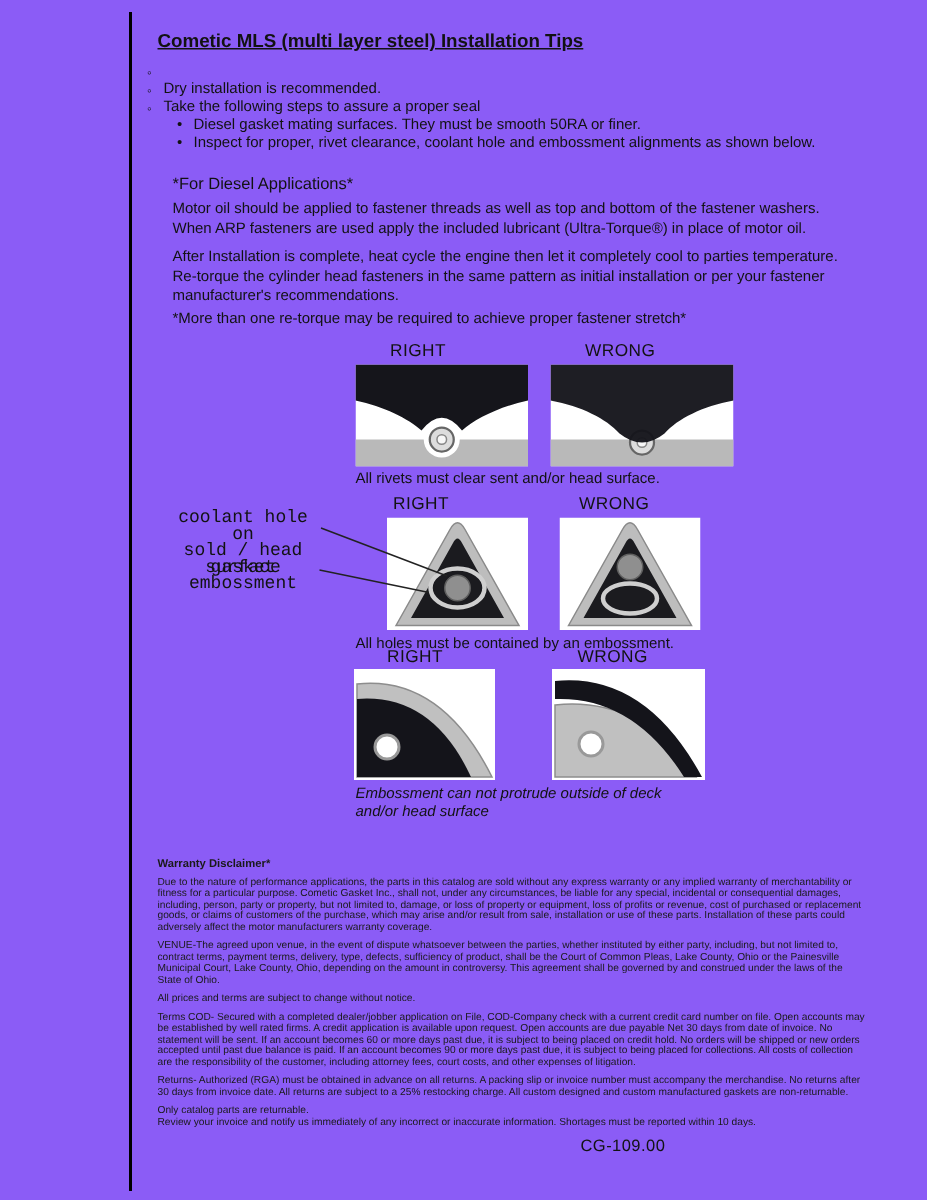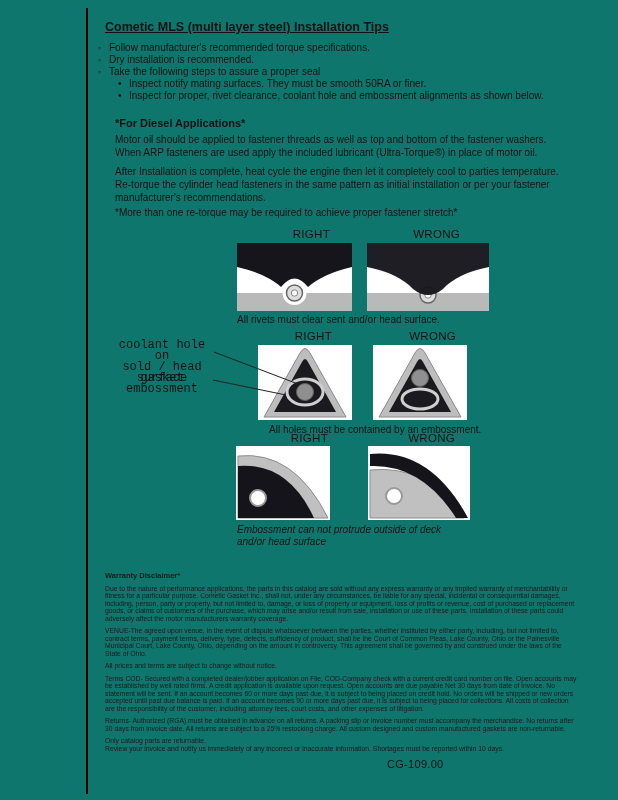--- a/index.html
+++ b/index.html
@@ -1,37 +1,37 @@
 <!DOCTYPE html>
 <html><head>
 <meta charset="utf-8">
 <style>
   html,body{margin:0;padding:0;background:#ffffff;}
   .page{
     position:relative;
     width:618px;height:800px;
-    background:#0f766e;
+    background:#8b5cf6;
     font-family:"Liberation Sans", sans-serif;
     color:#121212;
     overflow:hidden;
   }
   .abs{position:absolute;}
   .left-rule{left:86px;top:8px;width:2px;height:786px;background:#000;}
   .title{left:105px;top:20px;font-size:12.5px;font-weight:bold;text-decoration:underline;white-space:nowrap;}
   .bullets{left:98px;top:42px;font-size:10px;line-height:12px;width:470px;}
   .bullet{display:flex;}
   .b-dot{width:11px;flex:0 0 11px;text-align:left;font-size:9px;}
   .sub .b-dot{font-size:10px;}
   .sub{margin-left:20px;}
-  .heading{left:115px;top:117px;font-size:11px;font-weight:bold;}
+  .heading{left:115px;top:117px;font-size:11px;font-weight:normal;}
   .body-text{font-size:10px;line-height:13px;width:456px;}
   .para1{left:115px;top:133px;}
   .para2{left:115px;top:165px;}
   .note{left:115px;top:207px;font-size:10px;width:456px;}
-  .rw{font-size:11.5px;text-align:right;width:70px;letter-spacing:.3px;}
+  .rw{font-size:11.5px;text-align:left;width:70px;letter-spacing:.3px;}
   .caption{font-size:10px;}
   .dlabel{font-size:12px;line-height:11px;text-align:center;width:100px;font-family:Liberation Mono, monospace;}
   .leader{z-index:5;}
   .disclaimer{left:105px;top:572px;width:472px;font-size:6.8px;line-height:7.5px;color:#1a1a1a;}
   .disclaimer p{margin:0 0 5px 0;}
   .disclaimer p.tight{margin-bottom:0;}
   .disc-head{font-size:7.5px;font-weight:bold;margin:0 0 4px 0;}
   .footer-code{left:387px;top:758px;font-size:11px;letter-spacing:.3px;text-align:right;}
 </style>
 </head>
@@ -39,33 +39,32 @@
 
 <div class="page">
 
   <div class="abs left-rule"></div>
 
   <div class="abs title">Cometic MLS (multi layer steel) Installation Tips</div>
 
   <div class="abs bullets">
     <div class="bullet">
         <span class="b-dot">◦</span>
-        <span>Follow manufacturer's recommended torque specifications.</span>
       </div>
     <div class="bullet">
         <span class="b-dot">◦</span>
         <span>Dry installation is recommended.</span>
       </div>
     <div class="bullet">
         <span class="b-dot">◦</span>
         <span>Take the following steps to assure a proper seal</span>
       </div>
     <div class="bullet sub">
         <span class="b-dot">•</span>
-        <span>Inspect notify mating surfaces.  They must be smooth 50RA or finer.</span>
+        <span>Diesel gasket mating surfaces.  They must be smooth 50RA or finer.</span>
       </div>
     <div class="bullet sub">
         <span class="b-dot">•</span>
         <span>Inspect for proper, rivet clearance, coolant hole and embossment alignments as shown below.</span>
       </div>
   </div>
 
   <div class="abs heading">*For Diesel Applications*</div>
   <div class="abs body-text para1">Motor oil should be applied to fastener threads as well as top and bottom of the fastener washers. When ARP fasteners are used apply the included lubricant (Ultra-Torque®) in place of motor oil.</div>
   <div class="abs body-text para2">After Installation is complete, heat cycle the engine then let it completely cool to parties temperature. Re-torque the cylinder head fasteners in the same pattern as initial installation or per your fastener manufacturer's recommendations.</div>
@@ -116,21 +115,21 @@
     <path d="M16,67 L44,17 Q47,11 50,17 L78,67 Z" fill="#1b1b1f"></path>
     <ellipse cx="47" cy="54" rx="18" ry="10" fill="none" stroke="#cfcfcf" stroke-width="3"></ellipse>
     <circle cx="47" cy="33" r="8.5" fill="#8f8f8f" stroke="#5f5f5f" stroke-width="1"></circle>
   </svg>
 
   <svg class="abs leader" style="left:140px;top:338px;" width="180" height="70" viewBox="0 0 180 70">
     <line x1="74" y1="14" x2="158" y2="46" stroke="#222222" stroke-width="1"></line>
     <line x1="73" y1="42" x2="146" y2="57" stroke="#222222" stroke-width="1"></line>
   </svg>
 
-  <div class="abs caption" style="left:237px;top:424px;margin-left:32px;">All holes must be contained by an embossment.</div>
+  <div class="abs caption" style="left:237px;top:424px;">All holes must be contained by an embossment.</div>
 
   <div class="abs rw" style="left:258px;top:432px;">RIGHT</div>
   <div class="abs rw" style="left:385px;top:432px;">WRONG</div>
 
   <svg class="abs" style="left:236px;top:446px;" width="94" height="74" viewBox="0 0 94 74">
     <rect width="94" height="74" fill="#ffffff"></rect>
     <path d="M2,10 Q58,4 92,72 L2,72 Z" fill="#c0c0c0" stroke="#8d8d8d" stroke-width="1"></path>
     <path d="M2,20 Q52,16 78,72 L2,72 Z" fill="#14141a"></path>
     <circle cx="22" cy="52" r="8" fill="#ffffff" stroke="#999999" stroke-width="2"></circle>
   </svg>

